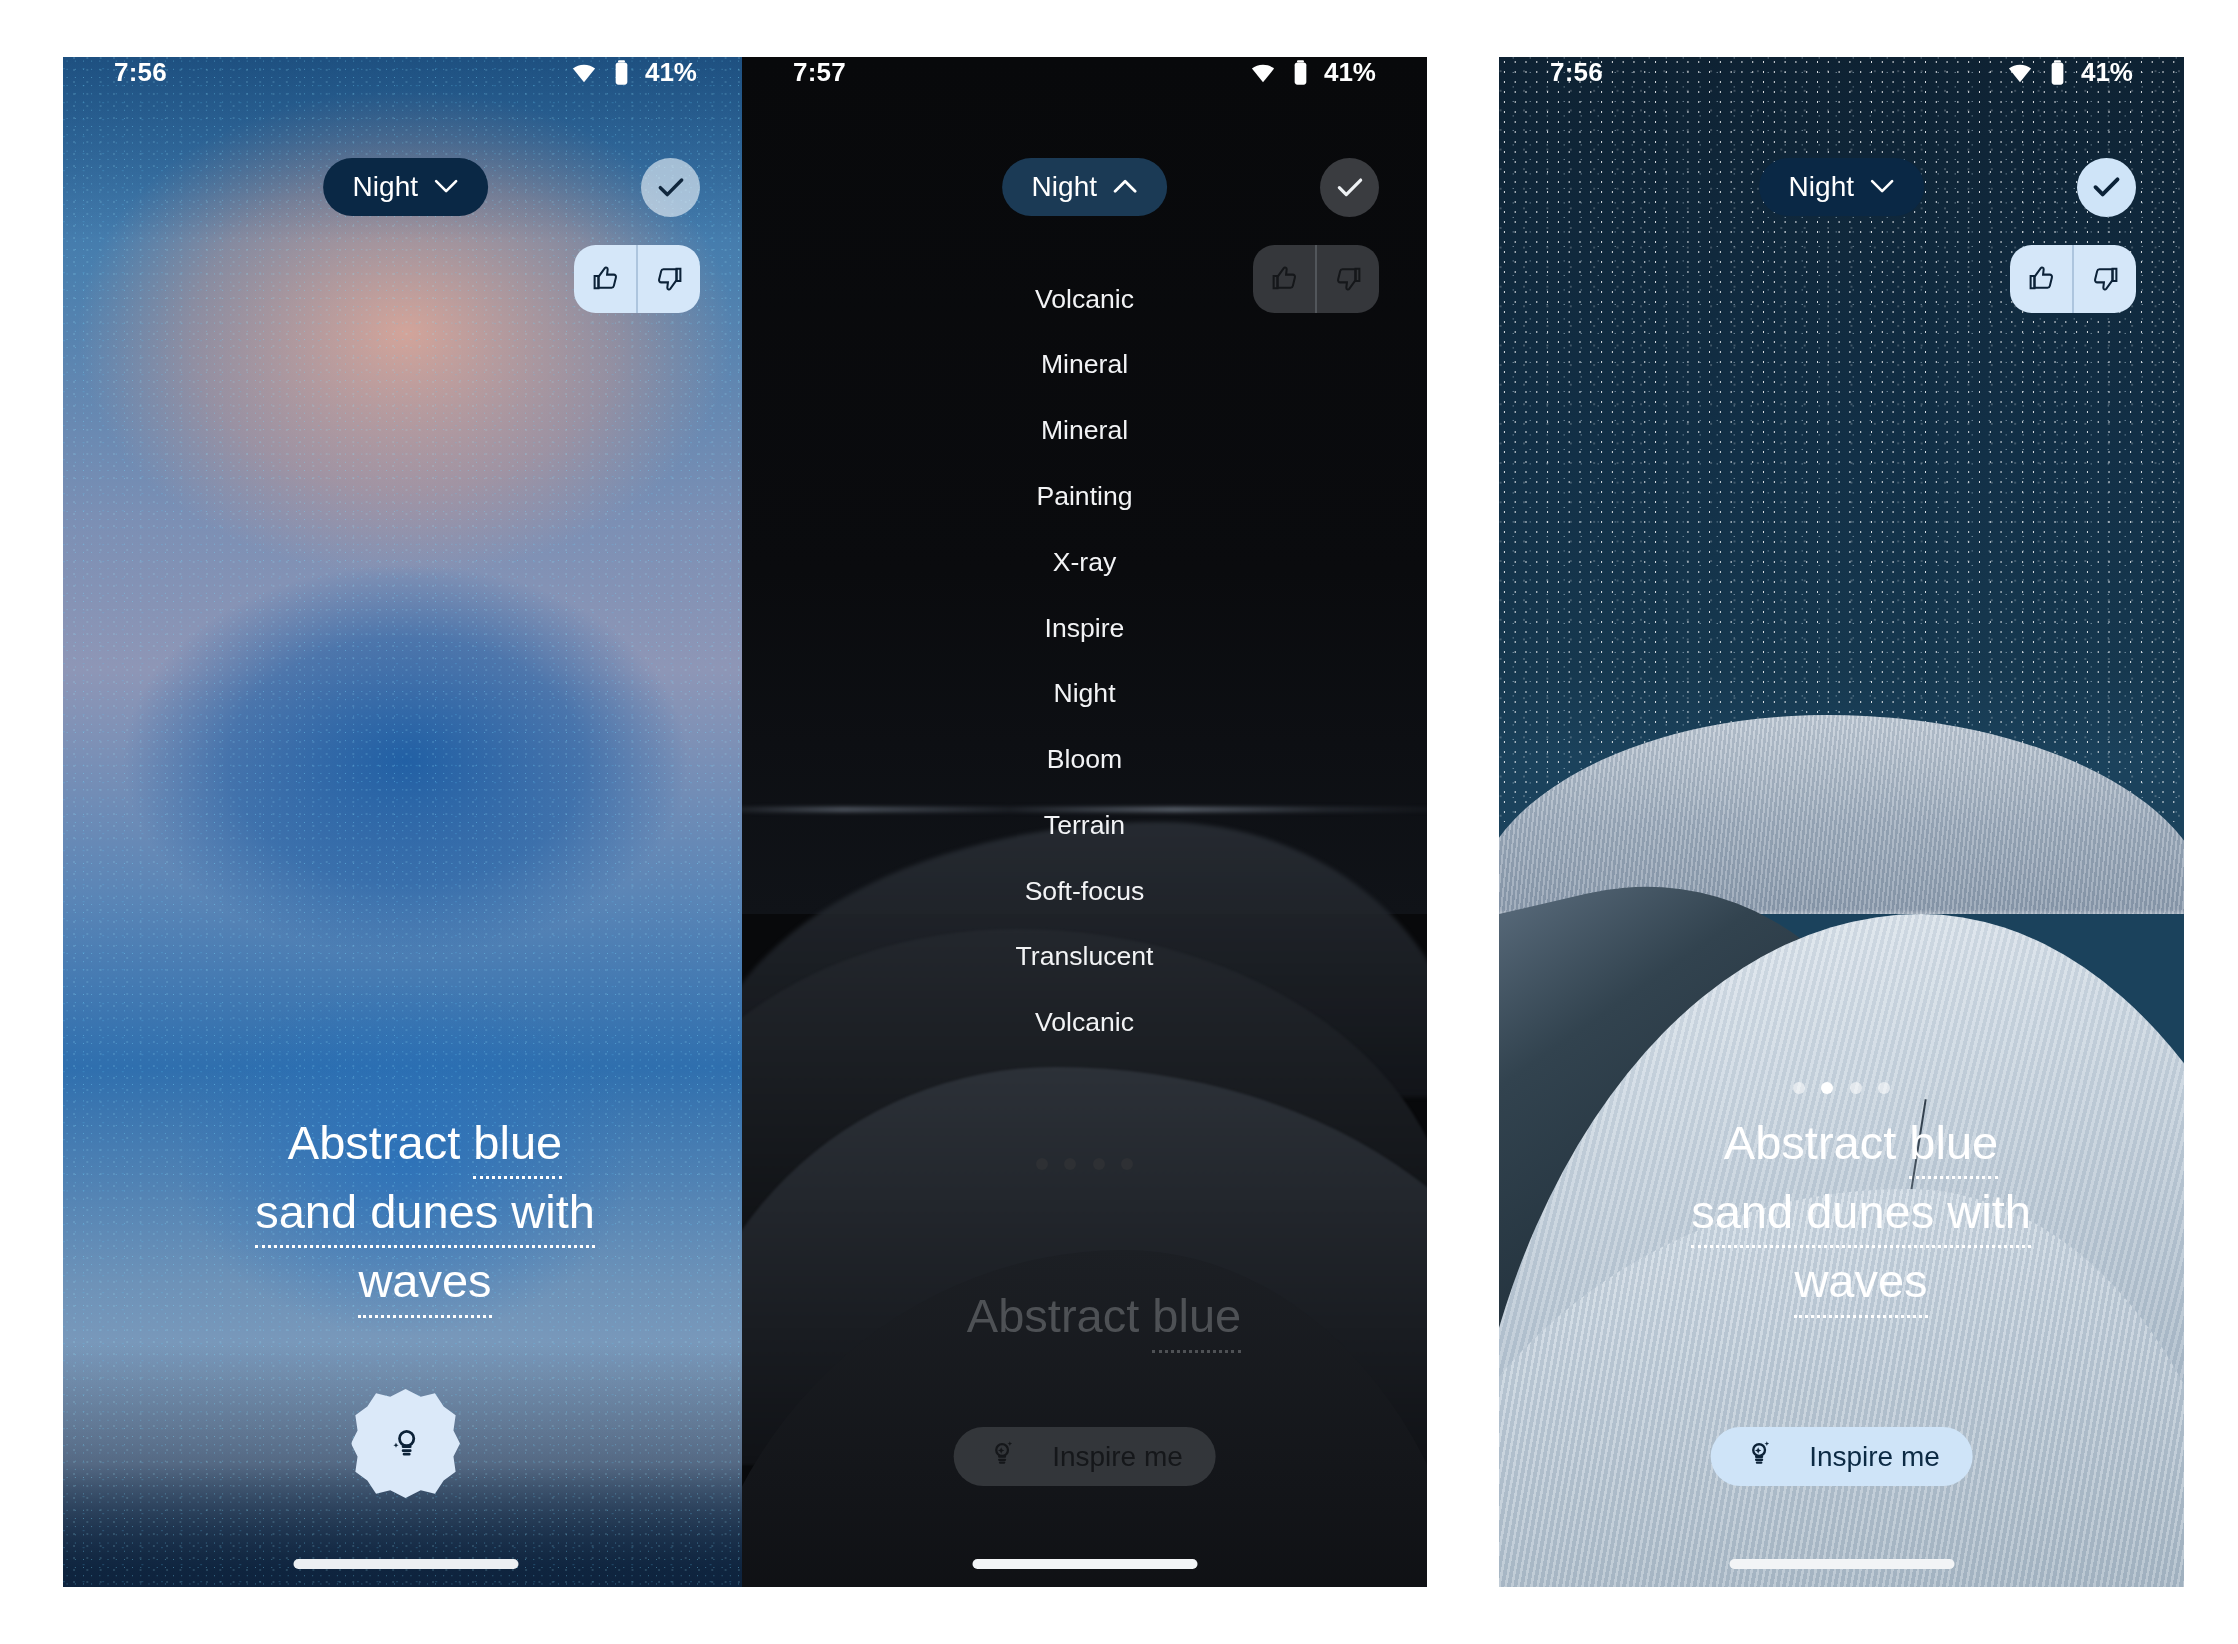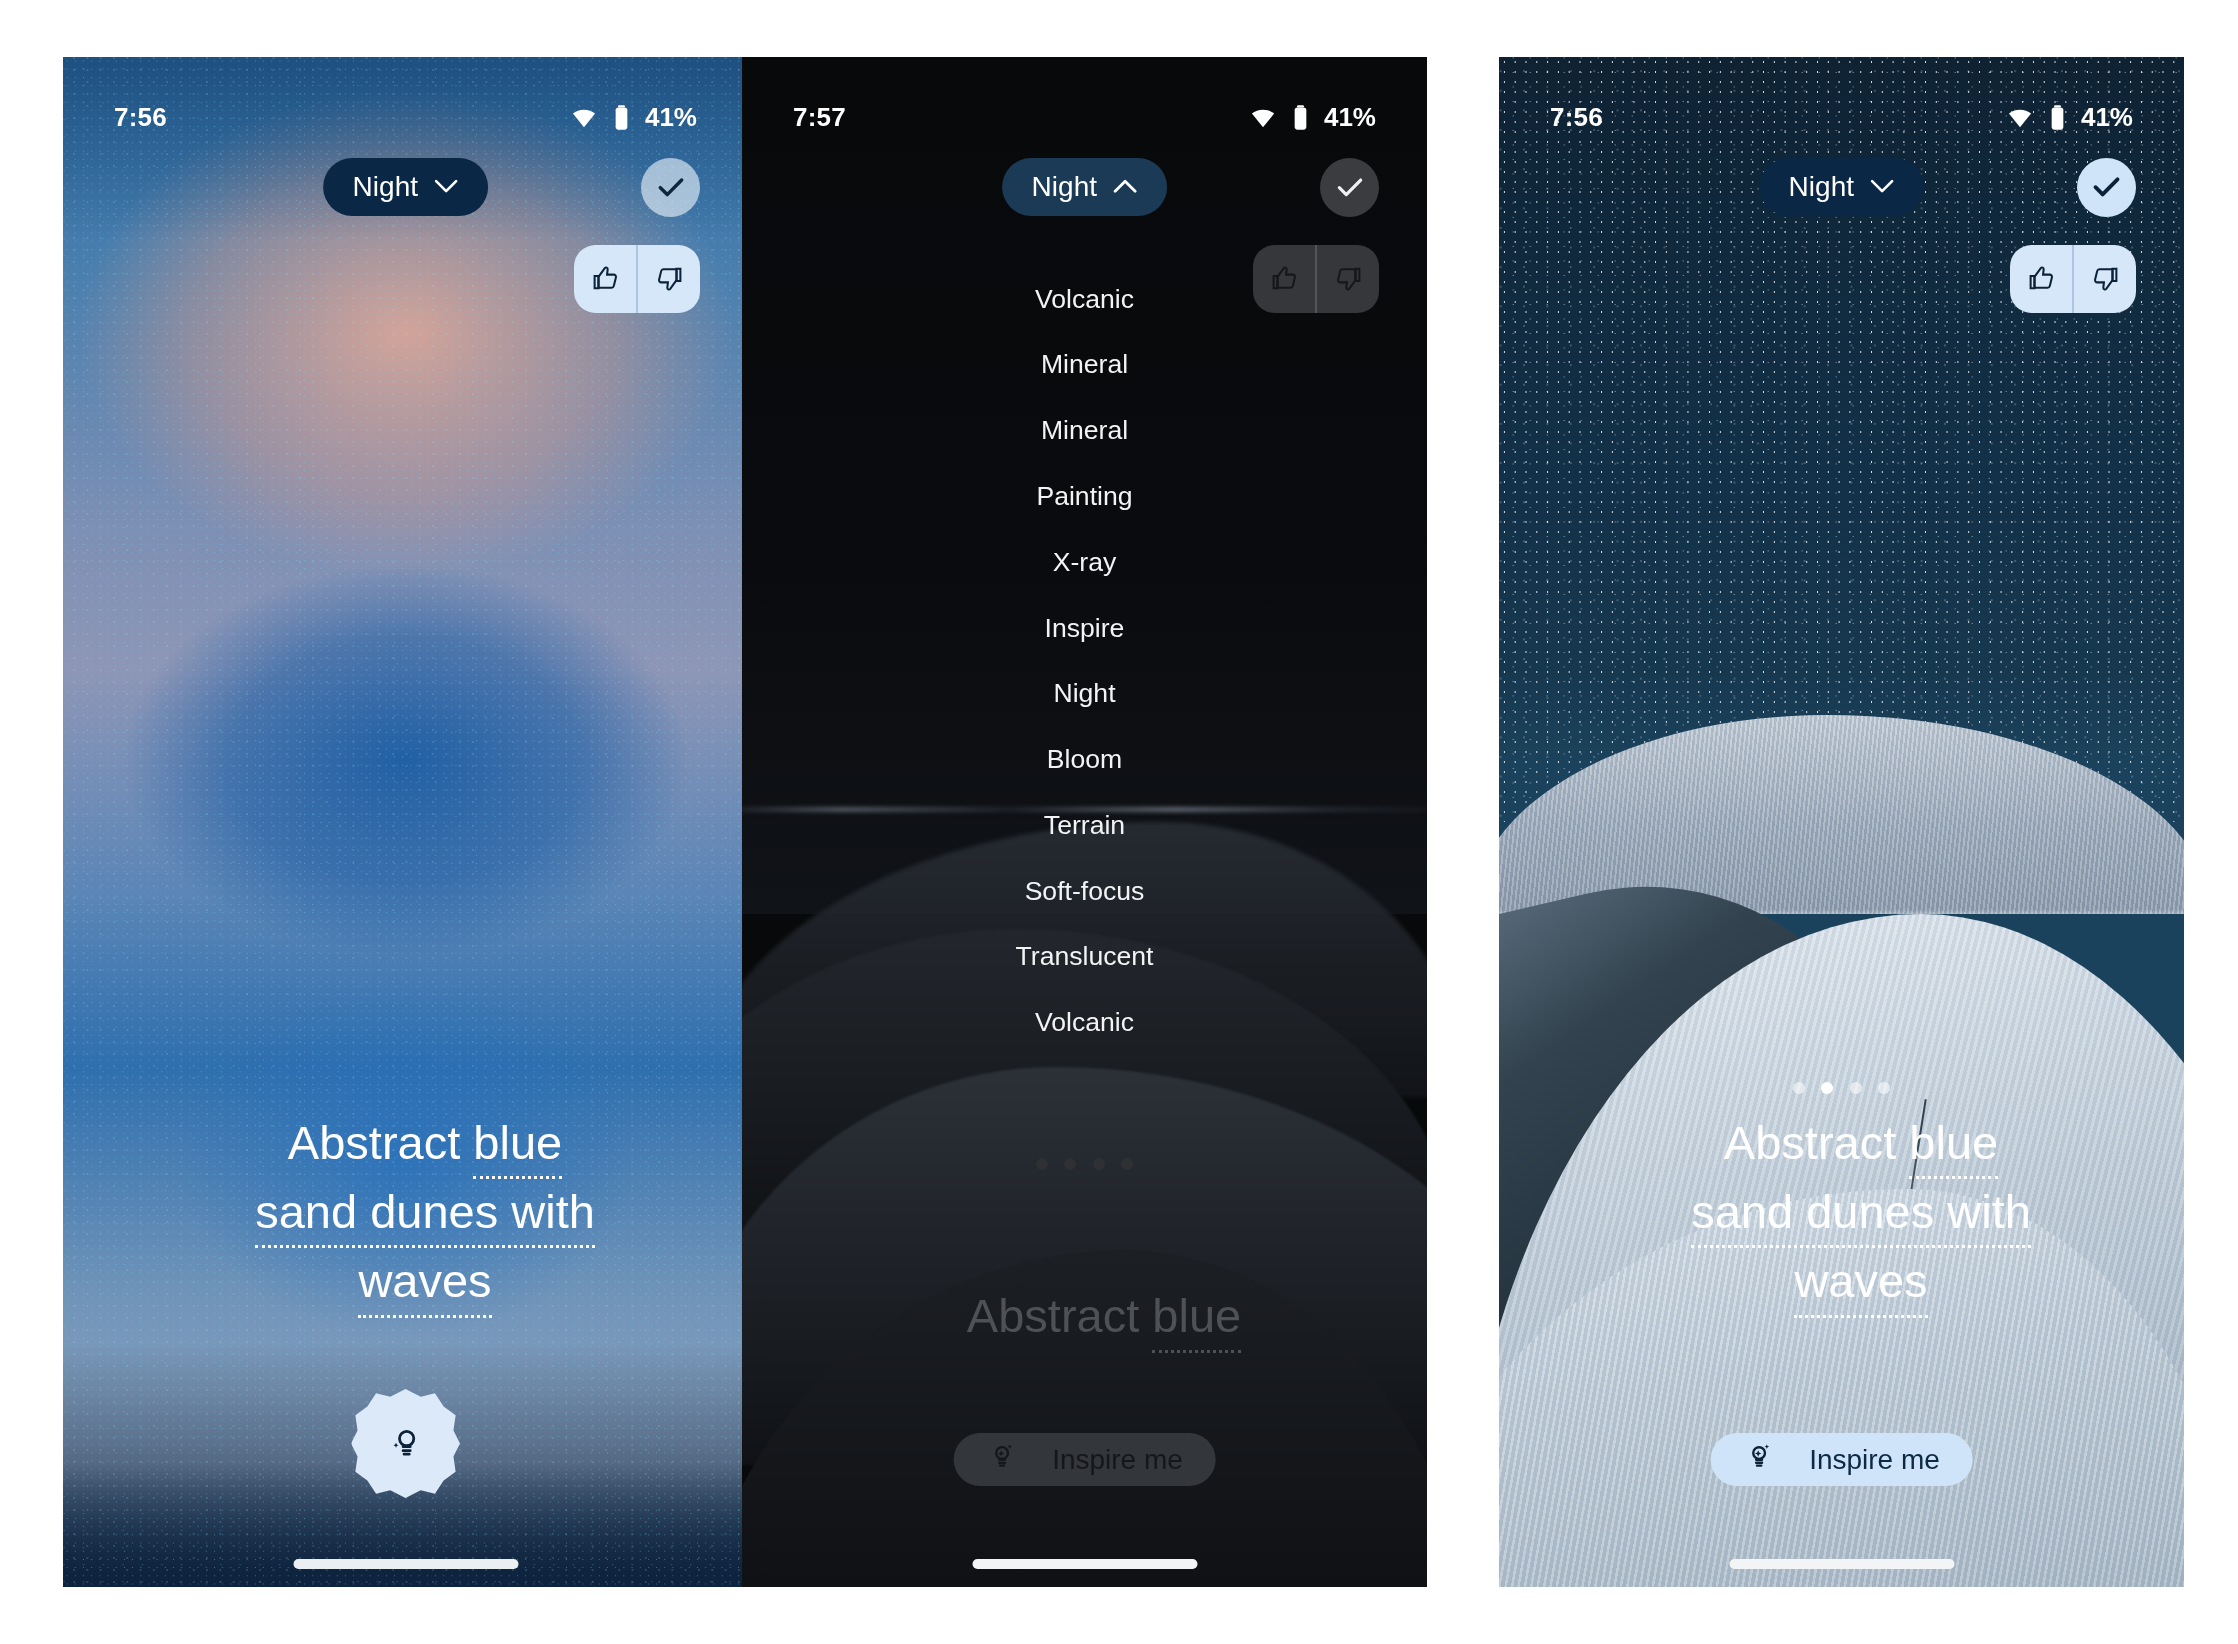--- a/index.html
+++ b/index.html
@@ -89,21 +89,21 @@
     border-radius:60% 40% 0 0 / 100% 100% 0 0; }
   .wp-night .frontTex { position:absolute; left:-16%; right:-10%; top:74%; height:32%;
     background-image:repeating-linear-gradient(100deg, rgba(255,255,255,.34) 0 2.5px, rgba(110,130,150,.24) 2.5px 6.3px);
     border-radius:60% 40% 0 0 / 100% 100% 0 0; opacity:.6; }
   .wp-night .crest { position:absolute; left:58%; top:68%; width:1.9px; height:24%;
     background:linear-gradient(180deg,rgba(20,34,48,.85),rgba(20,34,48,.25));
     transform:rotate(9deg); filter:blur(0.4px); }
 
   
   .status { position:absolute; left:0; right:0; top:0; height:76px;
-    display:flex; align-items:flex-end; justify-content:space-between;
+    display:flex; align-items:flex-start; justify-content:space-between;
     padding:0 51px; z-index:6; }
   .clock { font-size:26px; font-weight:700; letter-spacing:0.2px; color:#fff; }
   .sysicons { display:flex; align-items:center; gap:14px; }
   .sysicons svg { display:block; }
   .batt { font-size:26px; font-weight:700; color:#fff; }
 
   
   .topbar { position:absolute; left:0; right:0; top:101px; height:70px; z-index:6; }
   .chip { position:absolute; left:50%; transform:translateX(-50%);
     height:58px; padding:0 30px; border-radius:29px;
@@ -151,21 +151,21 @@
     justify-content:center; z-index:5; }
   #dots2 { bottom:417px; }
   #dots3 { bottom:493px; }
   .dots i { width:12px; height:12px; border-radius:50%; display:block; }
   .dots.onDark i { background:#2e3034; }
   .dots.onLight i { background:rgba(255,255,255,.55); }
   .dots.onLight i.active { background:#ffffff; }
 
   
   .inspire { position:absolute; left:50%; transform:translateX(-50%);
-    bottom:101px; height:53px; padding:4px 33px; border-radius:35px;
+    bottom:101px; height:59px; padding:4px 33px; border-radius:35px;
     display:flex; align-items:center; gap:34px; cursor:pointer; z-index:5; }
   .inspire span { font-size:28px; white-space:nowrap; }
   .inspire.light { background:#cfe4f8; }
   .inspire.light span { color:#0c2a44; }
   .inspire.dim { background:#33363a; }
   .inspire.dim span { color:#15171a; }
 
   .blob { position:absolute; left:50%; transform:translateX(-50%);
     bottom:89px; width:109px; height:109px; display:flex;
     align-items:center; justify-content:center; cursor:pointer; z-index:5; }

